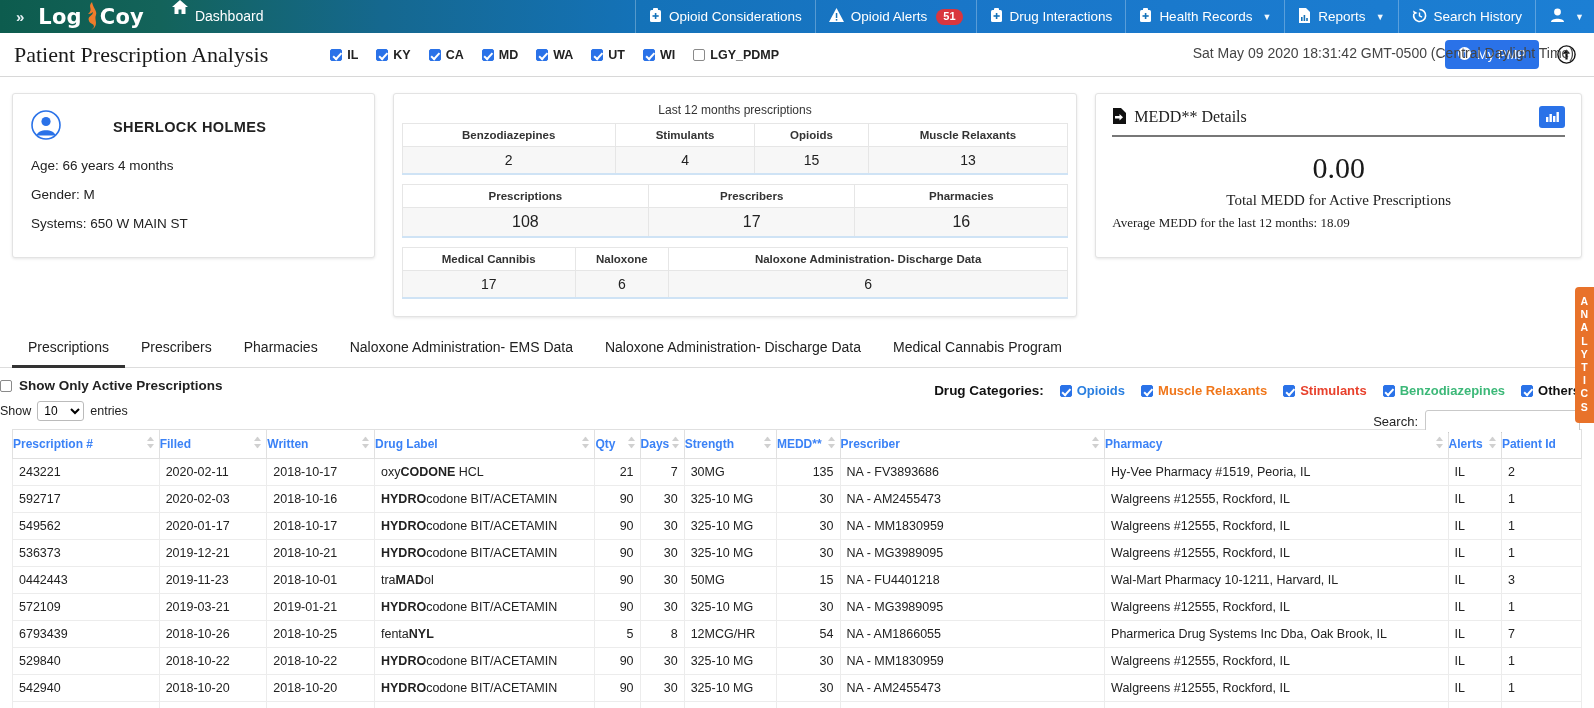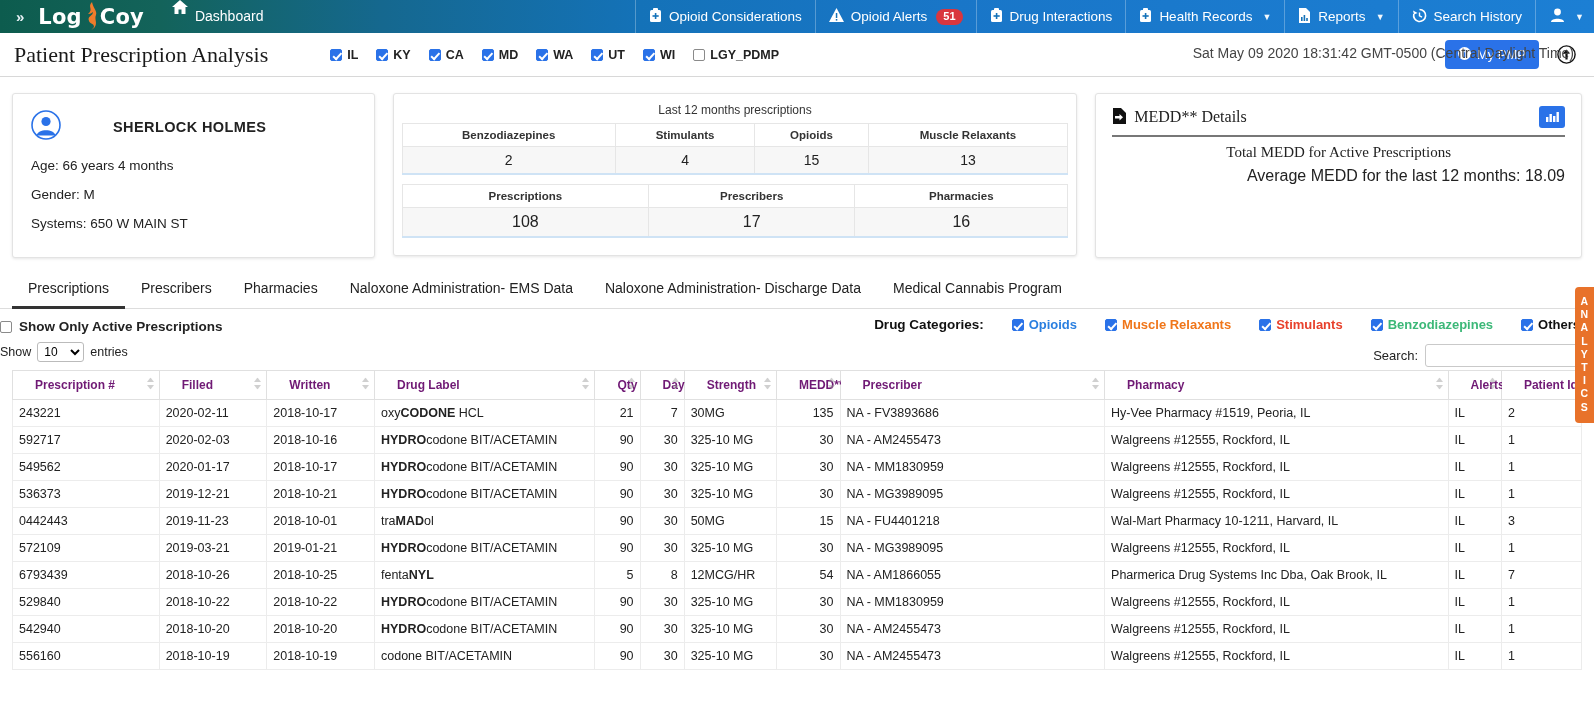--- a/index.html
+++ b/index.html
@@ -124,21 +124,21 @@
   .c-musc { color: #f0761a; }
 
   .card-medd { width: 508px; height: 165px; padding: 12px 16px; }
   .medd-head { display: flex; align-items: center; justify-content: space-between;
     border-bottom: 2px solid #777; padding-bottom: 7px; }
   .medd-title { font-family: "Liberation Serif", serif; font-size: 16px; display: flex; align-items: center; gap: 7px; }
   .medd-btn { background: #2a72e8; border: none; border-radius: 3px; width: 26px; height: 22px;
     display: flex; align-items: center; justify-content: center; cursor: pointer; }
   .medd-num { font-family: "Liberation Serif", serif; font-size: 30px; text-align: center; margin-top: 14px; color: #1a1a1a; }
   .medd-sub { font-family: "Liberation Serif", serif; font-size: 15px; text-align: center; margin-top: 7px; }
-  .medd-sub2 { font-family: Liberation Sans, sans-serif; font-size: 16px; text-align: right; margin-top: 6px; }
+  .medd-sub2 { font-family: Liberation Serif, serif; font-size: 13px; text-align: left; margin-top: 6px; }
 
   
   .tabs {
     display: flex; align-items: flex-end; gap: 0;
     padding: 0 12px; margin-top: 14px;
     border-bottom: 1px solid #ddd;
   }
   .tab {
     font-size: 14px; color: #222; padding: 8px 16px 10px; white-space: nowrap;
     cursor: pointer; border-bottom: 3px solid transparent; margin-bottom: -1px;
@@ -148,36 +148,36 @@
   
   .filters { position: relative; padding: 10px 0 0; }
   .filter-left { }
   .active-chk { display: flex; align-items: center; gap: 7px; font-size: 13.5px; font-weight: bold; }
   .show-entries { display: flex; align-items: center; gap: 6px; font-size: 12.5px; margin-top: 8px; }
   .show-entries select {
     font-size: 12px; padding: 1px 2px; border: 1px solid #bbb; border-radius: 3px;
     font-family: "Liberation Sans", sans-serif; background: #fff;
   }
   .filter-right { position: absolute; right: 14px; top: 8px; text-align: right; }
-  .drug-cats { display: flex; align-items: center; gap: 28px; justify-content: flex-end; }
+  .drug-cats { display: flex; align-items: center; gap: 16px; justify-content: flex-end; margin-top: 7px; }
   .drug-cats .lbl { font-size: 13.5px; font-weight: bold; color: #111; }
   .dc { display: flex; align-items: center; gap: 5px; font-size: 13px; font-weight: bold; }
   .search-row { display: flex; align-items: center; justify-content: flex-end; gap: 7px; margin-top: 12px; }
   .search-row label { font-size: 13px; }
   .search-row input {
     width: 155px; height: 23px; border: 1px solid #c9c9c9; border-radius: 3px;
     font-family: "Liberation Sans", sans-serif; font-size: 12px; padding: 0 5px;
   }
 
   
   .tablewrap { padding: 8px 12px 0; }
   table.grid { width: 100%; border-collapse: collapse; table-layout: fixed; }
   table.grid th {
-    font-size: 12px; font-weight: bold; text-align: left; color: #701a75;
-    border: 1px solid #e0e0e0; padding: 7px 22px; background: #fff;
+    font-size: 12px; font-weight: bold; text-align: left; color: #3b82f6;
+    border: 1px solid #e0e0e0; padding: 7px 0; background: #fff;
     position: relative; white-space: nowrap;
   }
   table.grid td {
     font-size: 12.5px; border: 1px solid #ececec; padding: 6px 6px; color: #222;
     white-space: nowrap; overflow: hidden; text-overflow: ellipsis;
   }
   .sort-ic { position: absolute; right: 5px; top: 50%; transform: translateY(-50%); opacity: .45; }
   .num { text-align: right; }
   .drug { color: #2a7fe0; }
   .drug b { font-weight: bold; }
@@ -417,20 +417,34 @@
         <th>Pharmacies</th>
       </tr>
       <tr>
         <td style="font-size:16px">108</td>
         <td style="font-size:16px">17</td>
         <td style="font-size:16px">16</td>
       </tr>
     </tbody>
       </table>
 
+    <table class="stat">
+      <tbody>
+          <tr>
+        <th style="width:26%">Medical Cannibis</th>
+        <th style="width:14%">Naloxone</th>
+        <th>Naloxone Administration- Discharge Data</th>
+      </tr>
+      <tr>
+        <td>17</td>
+        <td>6</td>
+        <td>6</td>
+      </tr>
+    </tbody>
+      </table>
   </div>
 
   <div class="card card-medd">
     <div class="medd-head">
       <div class="medd-title">
         <span class="ico">
           <svg width="15" height="16" viewBox="0 0 15 16">
               <path d="M1 0 H9 L14 5 V16 H1 Z" fill="#111"></path>
               <path d="M3 8 L7.5 8 L7.5 6 L11 9.2 L7.5 12.4 L7.5 10.4 L3 10.4 Z" fill="#fff"></path>
             </svg>
@@ -441,20 +455,21 @@
         <span>
           <svg width="13" height="11" viewBox="0 0 13 11">
               <rect x="0" y="6" width="2.4" height="5" fill="#fff"></rect>
               <rect x="3.5" y="3" width="2.4" height="8" fill="#fff"></rect>
               <rect x="7" y="5" width="2.4" height="6" fill="#fff"></rect>
               <rect x="10.5" y="1" width="2.4" height="10" fill="#fff"></rect>
             </svg>
         </span>
       </button>
     </div>
+    <div class="medd-num">0.00</div>
     <div class="medd-sub">Total MEDD for Active Prescriptions</div>
     <div class="medd-sub2">Average MEDD for the last 12 months: 18.09</div>
   </div>
 </div>
 
 <div class="tabs">
   <div class="tab active">Prescriptions</div>
   <div class="tab">Prescribers</div>
   <div class="tab">Pharmacies</div>
   <div class="tab">Naloxone Administration- EMS Data</div>

